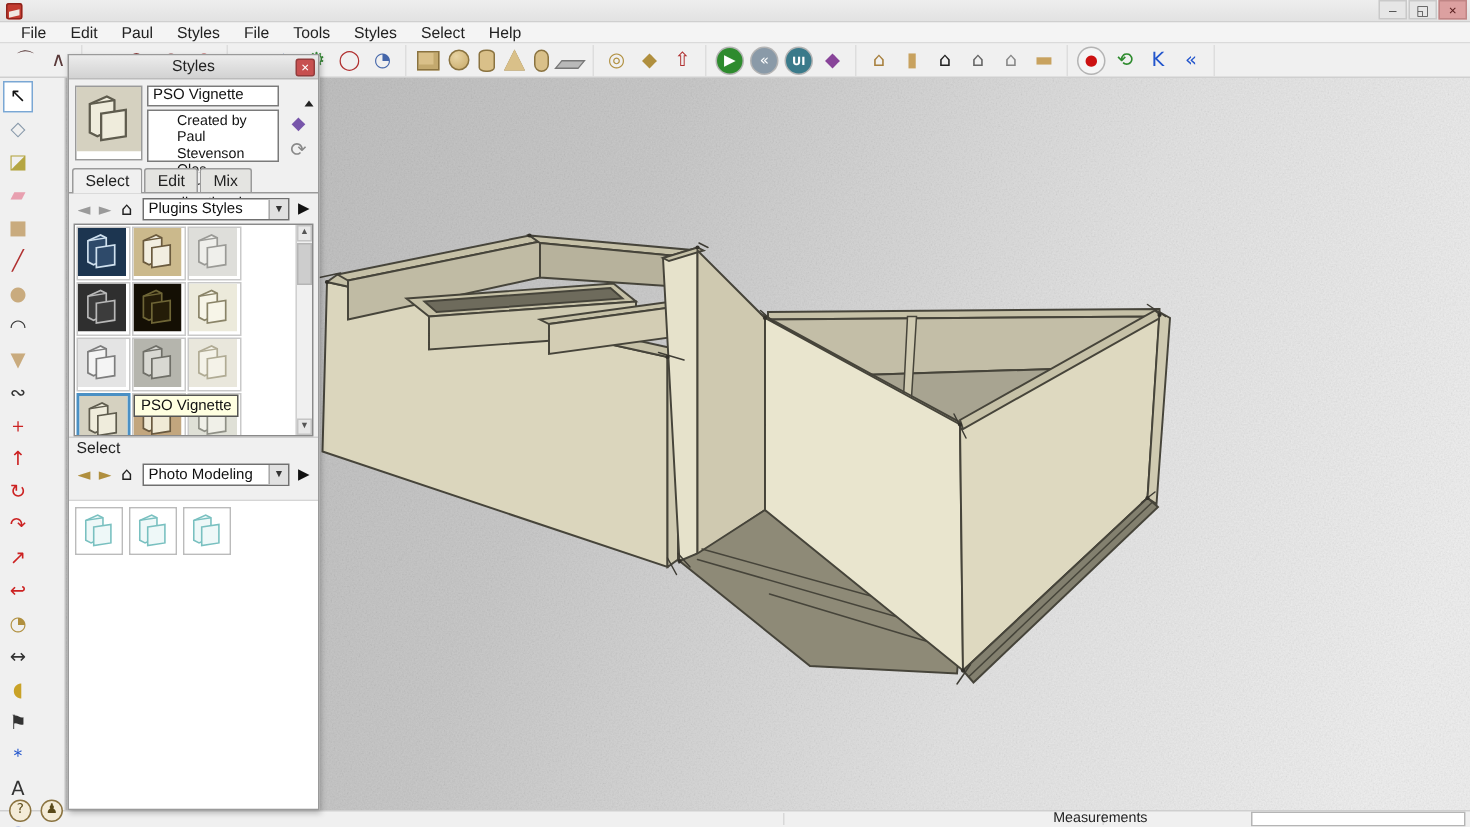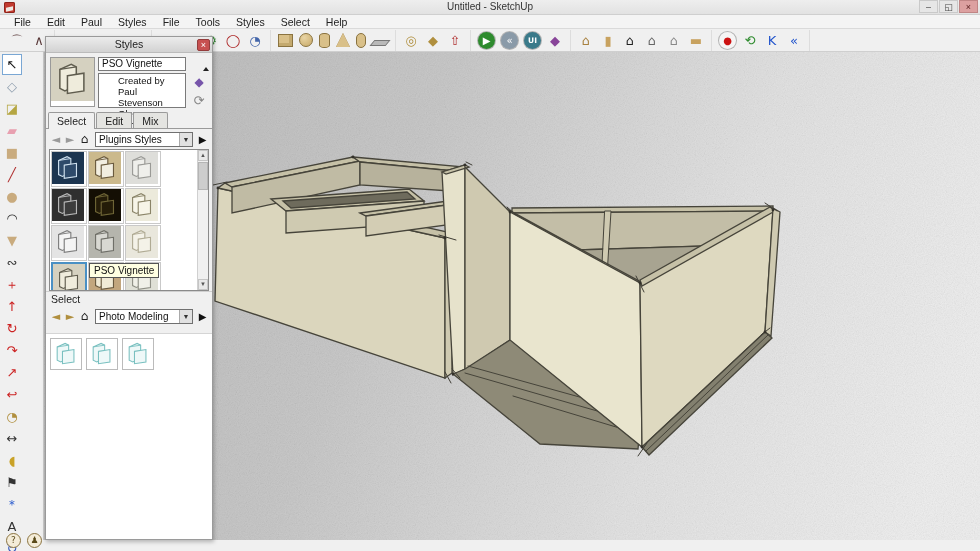--- a/index.html
+++ b/index.html
@@ -88,21 +88,20 @@
   .measure-label { position:absolute; right:215px; top:0; line-height:10px; }
   .measure-input { position:absolute; right:3px; top:0; width:143px; height:10px; background:#fff; border:1px solid #b5b5b5; font-size:9px; }
 </style>
 </head>
 <body>
 
 <div class="app">
 
   <div class="titlebar">
     <span class="app-icon"></span>
-    <span class="title-text">Untitled - SketchUp</span>
     <span class="win-controls">
       <span class="win-btn">–</span>
       <span class="win-btn">◱</span>
       <span class="win-btn close">×</span>
     </span>
   </div>
 
   <div class="menubar">
       <span class="menu-item">File</span>
       <span class="menu-item">Edit</span>
@@ -497,14 +496,20 @@
               <rect width="34" height="34" fill="#ffffff"></rect>
               <polygon points="7,9 16,5 20,7 20,22 11,26 7,24" fill="#eef8f8" stroke="#79c0c0" stroke-width="1.2"></polygon>
               <polygon points="13,14 26,12 26,26 13,28" fill="#eef8f8" stroke="#79c0c0" stroke-width="1.2"></polygon>
               <line x1="7" y1="9" x2="20" y2="7" stroke="#79c0c0" stroke-width="1"></line>
             </svg></div>
         </div>
     </div>
     <div class="tooltip">PSO Vignette</div>
   </div>
 
+  <div class="statusbar">
+    <span class="sb-sep" style="left:522px"></span>
+    <span class="sb-sep" style="left:735px"></span>
+    <span class="measure-label">Measurements</span>
+    <span class="measure-input"></span>
+  </div>
 
 </div>
 
 </body></html>

